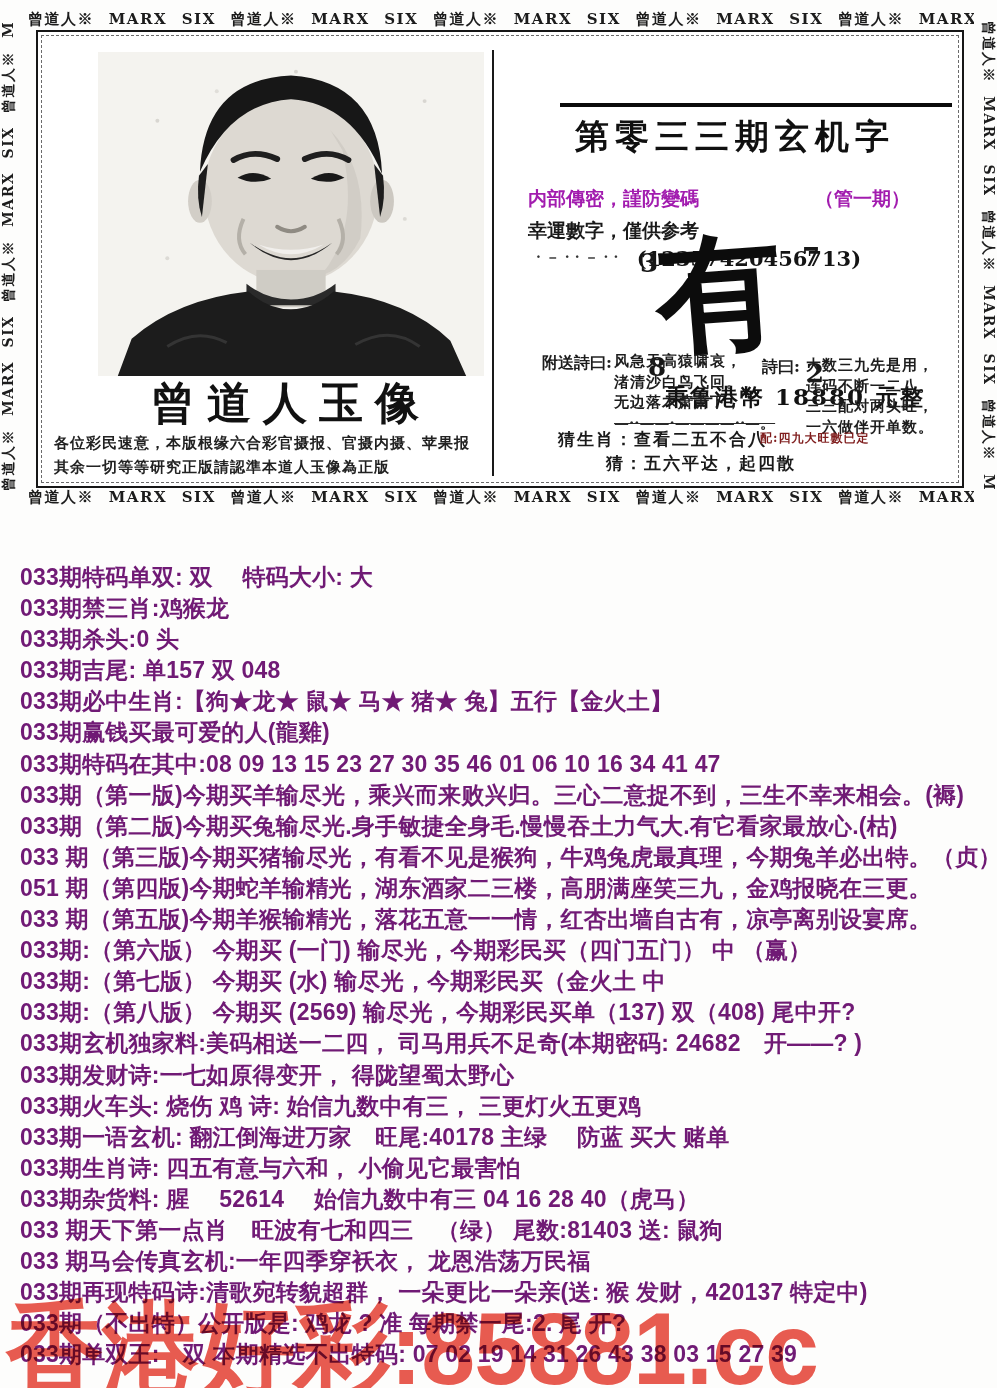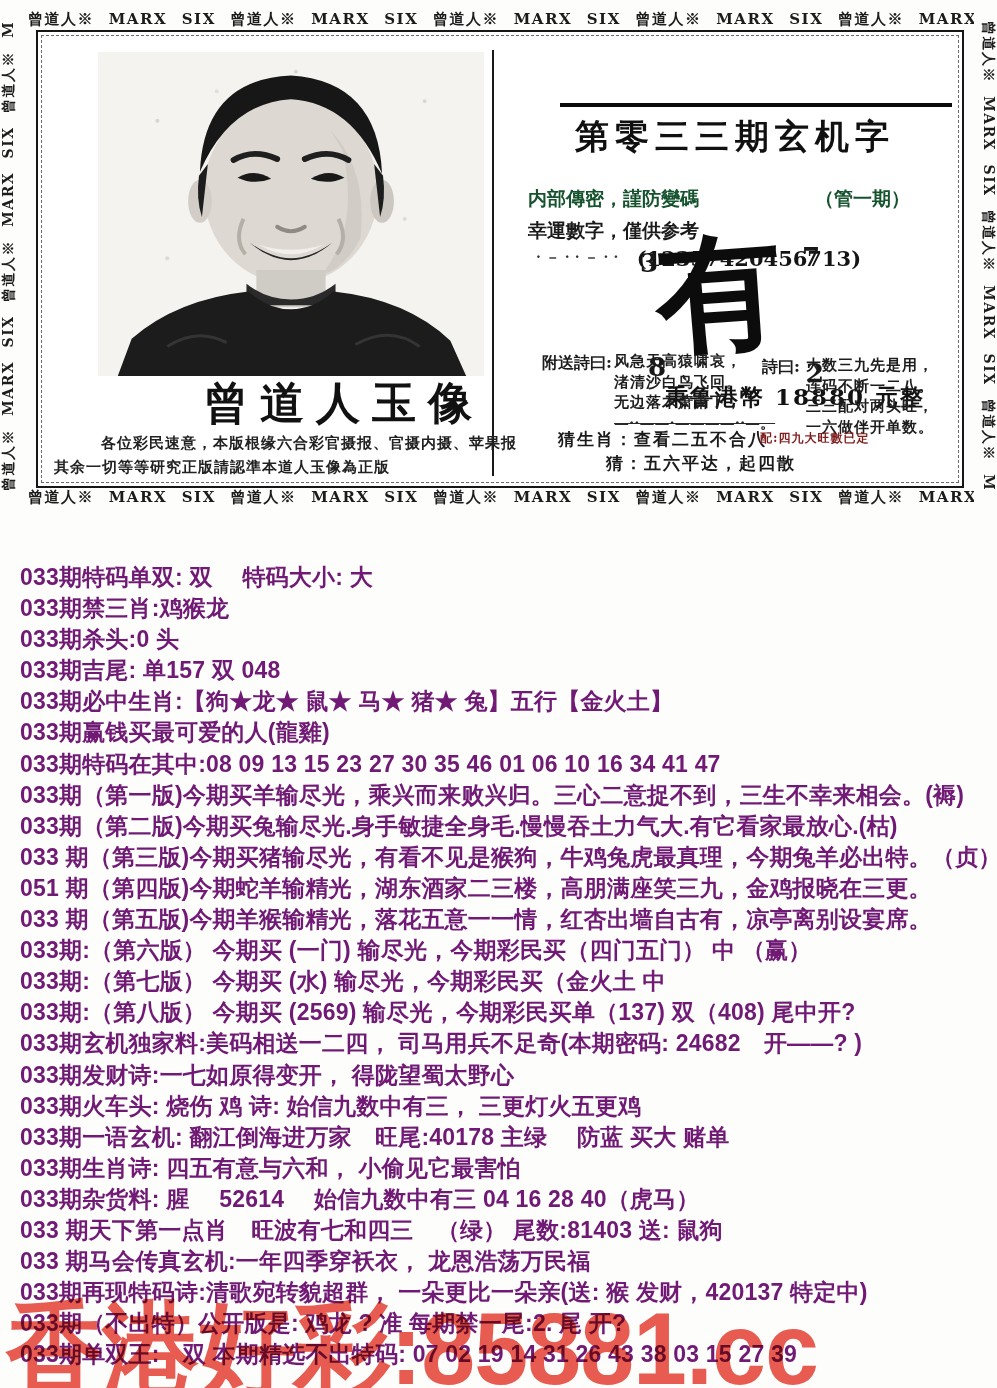--- a/index.html
+++ b/index.html
@@ -20,33 +20,33 @@
 
   
   .poster{position:absolute;left:36px;top:30px;width:924px;height:454px;border:2px solid #161616;background:#fff;}
   .poster-deco{position:absolute;inset:3px;border:1px dashed #6b6b6b;pointer-events:none;}
   .vdivider{position:absolute;left:492px;top:50px;width:2px;height:426px;background:#191919;}
 
   
   .photo{position:absolute;left:98px;top:52px;width:386px;height:324px;}
   .photo svg{display:block;width:100%;height:100%;}
 
-  .caption{position:absolute;left:98px;top:374px;width:386px;text-align:right;
+  .caption{position:absolute;left:98px;top:374px;width:386px;text-align:center;
            font-family:"DejaVu Serif",serif;font-weight:bold;font-size:44px;letter-spacing:12px;color:#111;}
   .note{position:absolute;left:54px;width:436px;font-family:"DejaVu Serif",serif;font-weight:bold;
         font-size:15px;letter-spacing:1px;color:#222;white-space:nowrap;}
-  .note1{top:434px;margin-left:47px;}
+  .note1{top:434px;}
   .note2{top:458px;}
 
   
   .toprule{position:absolute;left:560px;top:103px;width:392px;height:0;border-top:4px solid #0a0a0a;}
   .rtitle{position:absolute;left:512px;top:114px;width:446px;text-align:center;
           font-family:"DejaVu Serif",serif;font-weight:bold;font-size:34px;letter-spacing:6px;color:#101010;}
   .rrow1{position:absolute;left:528px;top:186px;width:382px;display:flex;justify-content:space-between;
-         font-family:"DejaVu Serif",serif;font-weight:bold;font-size:19px;color:#14532d;}
+         font-family:"DejaVu Serif",serif;font-weight:bold;font-size:19px;color:#a21caf;}
   .rrow2{position:absolute;left:528px;top:218px;font-family:"DejaVu Serif",serif;font-weight:bold;
          font-size:19px;color:#1a1a1a;}
   .rnums{position:absolute;left:536px;top:246px;font-family:"DejaVu Serif",serif;font-weight:bold;
          font-size:21px;color:#141414;white-space:nowrap;}
   .rnums .marks{font-size:14px;letter-spacing:5px;vertical-align:4px;margin-right:6px;color:#333;}
 
   .calli-wrap{position:absolute;left:642px;top:248px;width:180px;height:130px;}
   .calli{position:absolute;left:14px;top:-20px;font-family:"DejaVu Serif",serif;font-weight:bold;
          font-size:126px;line-height:130px;color:#0c0c0c;transform:rotate(-4deg);}
   .cn{position:absolute;font-family:"DejaVu Serif",serif;font-weight:bold;font-size:26px;color:#171717;}

